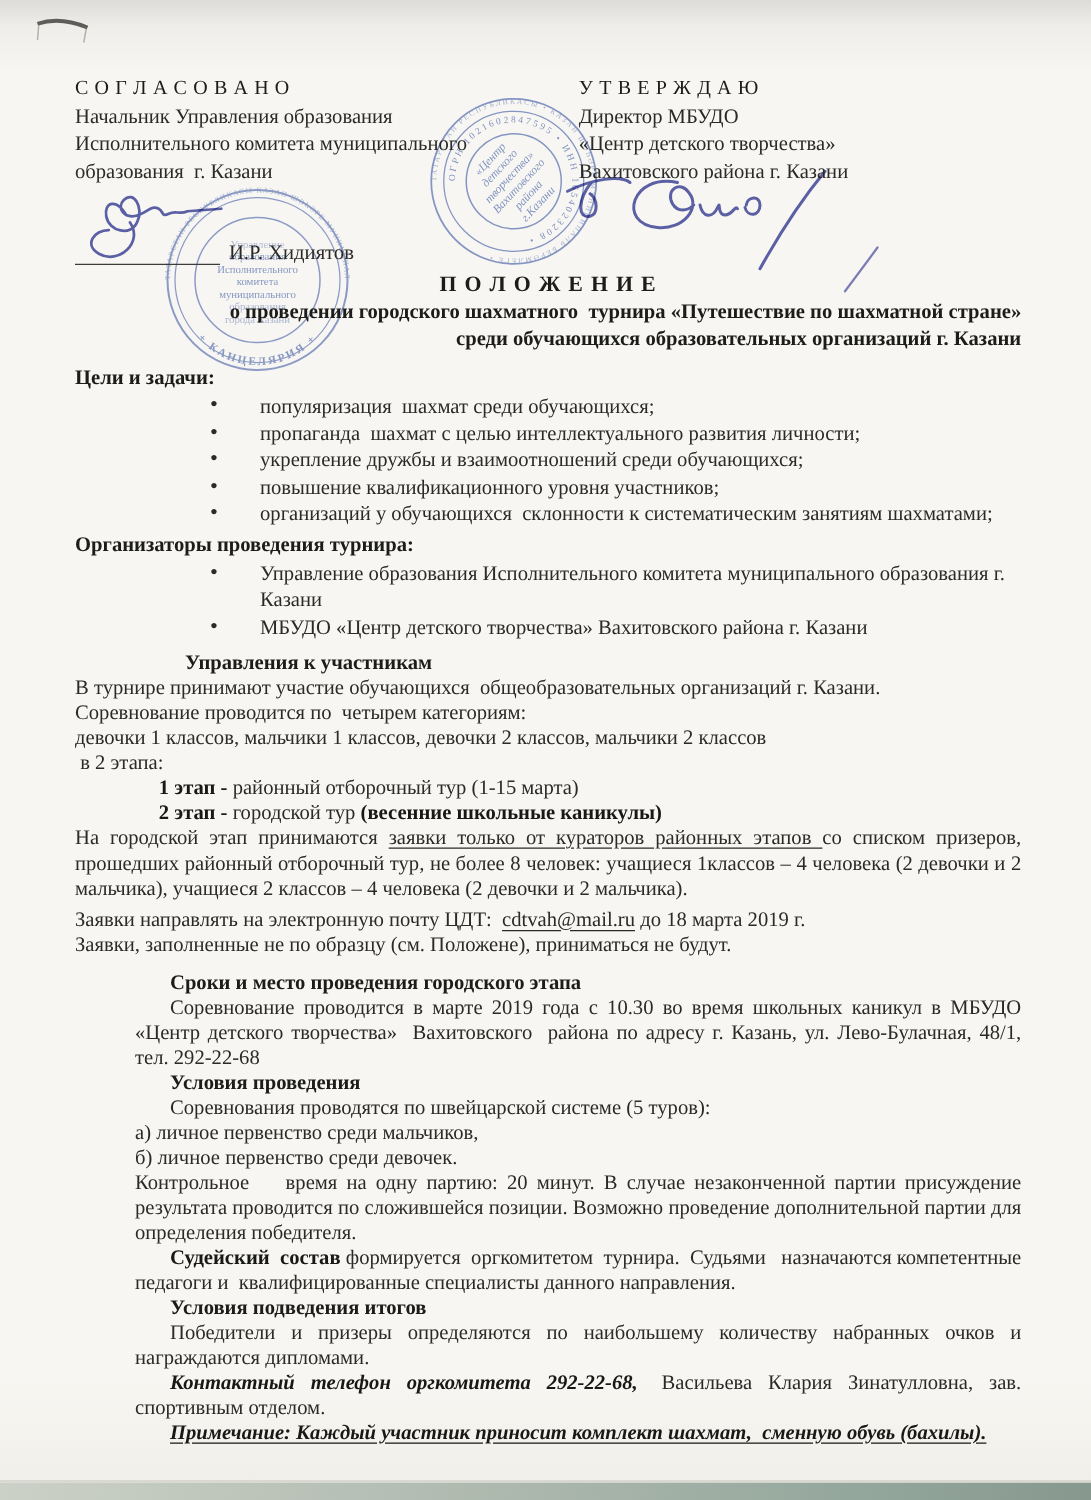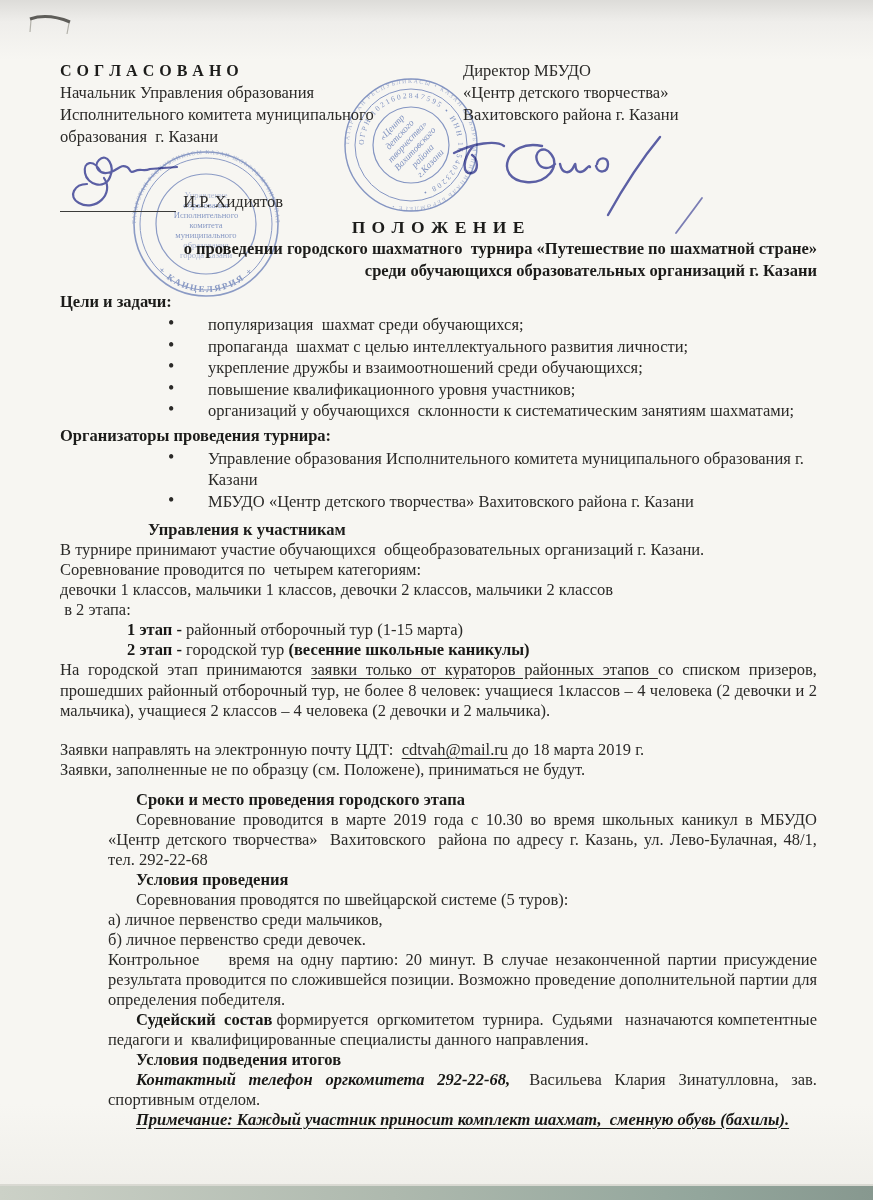--- a/index.html
+++ b/index.html
@@ -14,42 +14,42 @@
   .content { position:absolute; left:60px; right:56px; top:60px; font-size:16.5px; line-height:20px; }
   .t { white-space:pre-wrap; }
   b.run { color:#181816; }
   .just { text-align:justify; }
   .ind { text-indent:28px; }
   .u { text-decoration:underline; text-underline-offset:3px; }
 
   .approvals { display:flex; }
   .ap-left { width:403px; }
   .ap-right { flex:1; }
-  .ap-title { font-weight:bold; font-size:16px; letter-spacing:.5px; line-height:22px; color:#1c1c1a; }
+  .ap-title { font-weight:normal; font-size:16px; letter-spacing:.5px; line-height:22px; color:#1c1c1a; }
   .ap-line { line-height:22px; }
   .sig-row { margin-top:8px; height:30px; white-space:nowrap; }
   .sig-line { display:inline-block; vertical-align:bottom; border-bottom:1.4px solid #3c3c3a; height:20px; }
   .sig-line.w-left { width:116px; }
   .sig-line.w-right { width:194px; }
   .sig-name { display:inline-block; margin-left:3px;margin-top:36px; }
 
   .doc-title { text-align:center; font-weight:bold; color:#1c1c1a; margin-top:30px; }
   .doc-title .t1 { font-size:17.5px; line-height:22px; letter-spacing:1px; }
   .doc-title .t2, .doc-title .t3 { font-size:16.5px; line-height:22px;text-align:right; }
 
   .sec-h { font-weight:bold; color:#1c1c1a; }
   .goals { margin-top:10px; }
   ul.dots { list-style:none; margin:2px 0 0 0; padding:0 0 0 108px; }
   ul.dots li { position:relative; padding-left:40px; line-height:21.5px; }
   ul.dots li::before { content:"\2022"; position:absolute; left:0; top:-1px; font-size:18px; }
   .organizers { margin-top:4px; }
   .participants { margin-top:8px; }
   .participants .sec-h { padding-left:88px; }
   .stage { padding-left:67px; }
-  .apps { margin-top:18px; }
+  .apps { margin-top:4px; }
   .schedule { margin-top:10px;margin-left:48px; }
   .para2 { line-height:20.5px; }
 
   
   .stamp, .ink { position:absolute; mix-blend-mode:multiply; pointer-events:none; }
   .stamp text { fill:#6f86c2; font-family:"Liberation Serif", serif; }
   .ink path { stroke:#4d52a5; fill:none; stroke-linecap:round; }
 
   .staple { position:absolute; left:26px; top:10px; }
   .scan-bottom {
@@ -135,20 +135,21 @@
         <div class="ap-title t">С О Г Л А С О В А Н О</div>
         <div class="ap-line t">Начальник Управления образования</div>
         <div class="ap-line t">Исполнительного комитета муниципального</div>
         <div class="ap-line t">образования  г. Казани</div>
         <div class="sig-row">
           <span class="sig-line w-left"></span>
           <span class="sig-name t">И.Р. Хидиятов</span>
         </div>
       </div>
       <div class="ap-right">
+        <div class="ap-title t">У Т В Е Р Ж Д А Ю</div>
         <div class="ap-line t">Директор МБУДО</div>
         <div class="ap-line t">«Центр детского творчества»</div>
         <div class="ap-line t">Вахитовского района г. Казани</div>
       </div>
     </div>
 
     <div class="doc-title">
       <div class="t1 t">П О Л О Ж Е Н И Е</div>
       <div class="t2 t">о проведении городского шахматного  турнира «Путешествие по шахматной стране»</div>
       <div class="t3 t">среди обучающихся образовательных организаций г. Казани</div>
@@ -192,20 +193,21 @@
     <div class="schedule">
       <div class="sec-h ind t">Сроки и место проведения городского этапа</div>
       <div class="just ind t">Соревнование проводится в марте 2019 года с 10.30 во время школьных каникул в МБУДО «Центр детского творчества»  Вахитовского  района по адресу г. Казань, ул. Лево-Булачная, 48/1, тел. 292-22-68</div>
       <div class="sec-h ind t">Условия проведения</div>
       <div class="ind t">Соревнования проводятся по швейцарской системе (5 туров):</div>
       <div class="t">а) личное первенство среди мальчиков,</div>
       <div class="t">б) личное первенство среди девочек.</div>
       <div class="just t">Контрольное    время на одну партию: 20 минут. В случае незаконченной партии присуждение результата проводится по сложившейся позиции. Возможно проведение дополнительной партии для определения победителя.</div>
       <div class="just ind"><b class="run t">Судейский  состав</b><span class="t"> формируется  оргкомитетом  турнира.  Судьями   назначаются компетентные педагоги и  квалифицированные специалисты данного направления.</span></div>
       <div class="sec-h ind t">Условия подведения итогов</div>
+      <div class="just ind t">Победители и призеры определяются по наибольшему количеству набранных очков и  награждаются дипломами.</div>
       <div class="just ind"><b class="run t" style="font-style:italic">Контактный  телефон  оргкомитета  292-22-68,</b><span class="t">   Васильева  Клария  Зинатулловна,  зав. спортивным отделом.</span></div>
       <div class="ind"><b class="run u t" style="font-style:italic">Примечание: Каждый участник приносит комплект шахмат,  сменную обувь (бахилы).</b></div>
     </div>
 
   </div>
 
   <div class="scan-bottom"></div>
 </div>
 
 </body></html>

